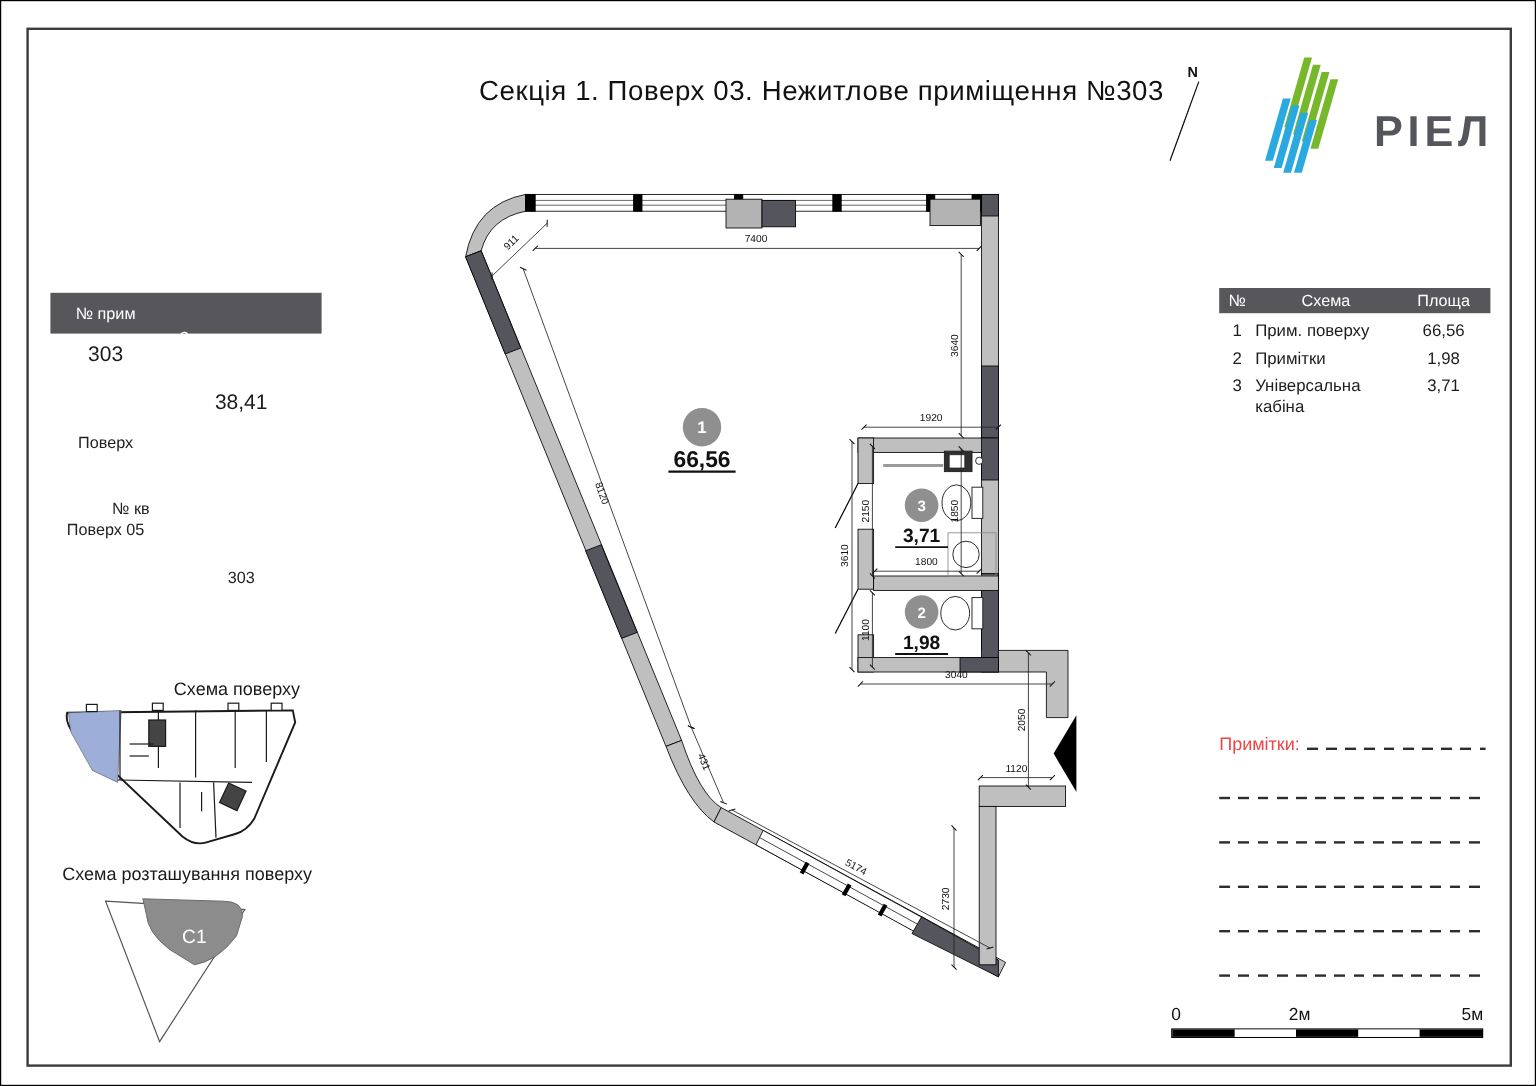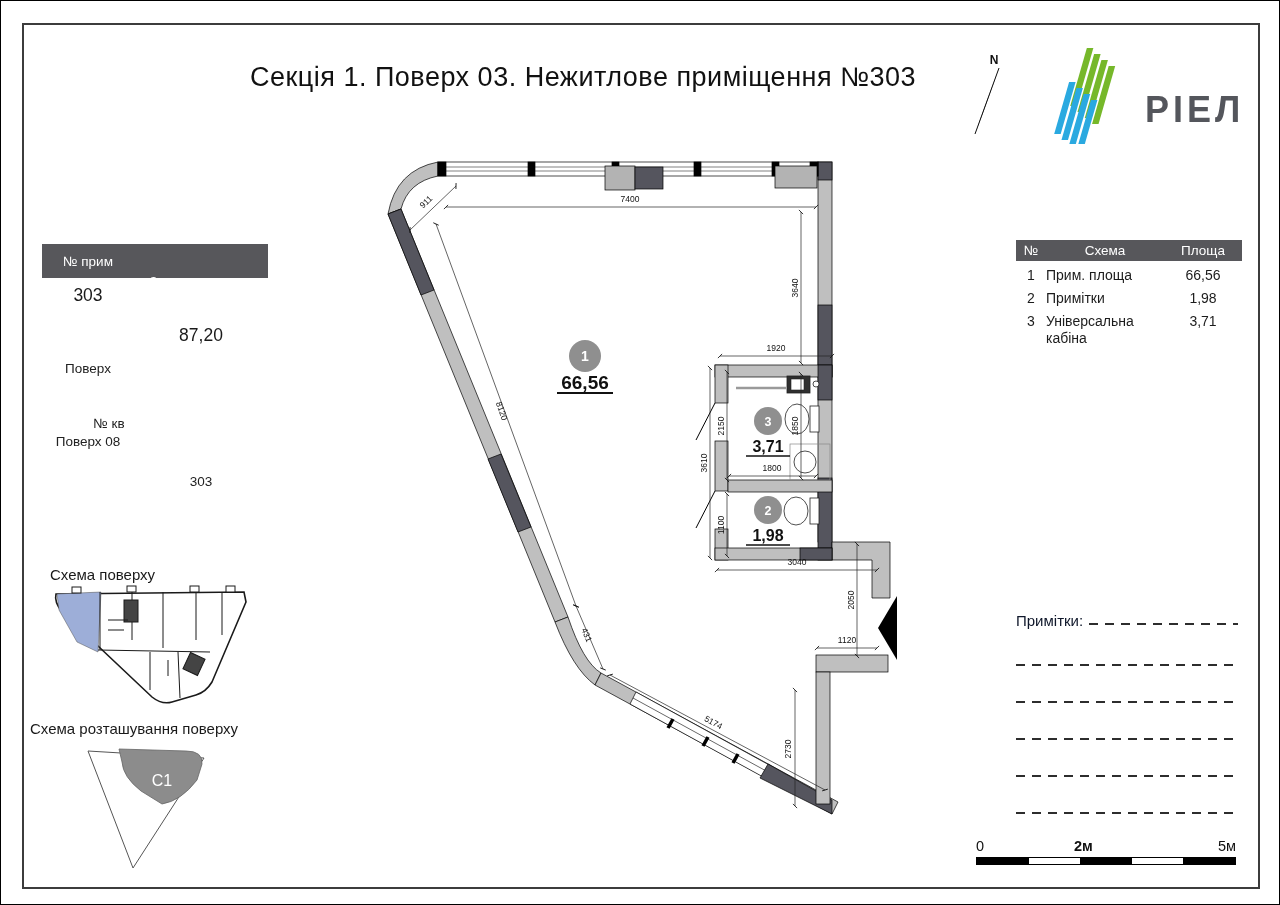--- a/index.html
+++ b/index.html
@@ -1,46 +1,46 @@
 <!DOCTYPE html>
 <html><head>
 <meta charset="utf-8">
 <style>
   html,body{margin:0;padding:0;}
   body{width:1280px;height:905px;position:relative;background:#fff;font-family:"Liberation Sans",sans-serif;overflow:hidden;}
   .canvas{position:absolute;inset:0;border:1px solid #000;}
   .frame{position:absolute;left:22px;top:23px;width:1234px;height:862px;border:2px solid #3c3c3c;}
-  .title{position:absolute;left:250px;top:62px;width:720px;text-align:left;font-size:27px;color:#111;letter-spacing:.5px;}
+  .title{position:absolute;left:250px;top:62px;width:720px;text-align:right;font-size:23px;color:#111;letter-spacing:.5px;}
   
   .ltable{position:absolute;left:42px;top:244px;width:226px;font-size:13.5px;color:#222;}
   .ltable .hdr{display:flex;background:#57575b;color:#fff;height:34px;align-items:center;}
   .ltable .hdr div{text-align:center;}
   .ltable .c1{width:92px;} .ltable .c2{width:134px;margin-top:40px;}
   .ltable .vals{display:flex;margin-top:7px;font-size:17.5px;color:#1a1a1a;}
   .ltable .vals div{text-align:center;}
   .ltable .sub{display:flex;margin-top:15px;flex-direction:column;} .ltable .sub2{display:flex;margin-top:3px;}
   .ltable .sub div,.ltable .sub2 div{text-align:center;}
   
   .rtable{position:absolute;left:1016px;top:240px;width:226px;font-size:14px;color:#1c1c1c;}
   .rtable .hdr{display:grid;grid-template-columns:30px 118px 78px;background:#57575b;color:#fff;height:21px;align-items:center;font-size:13.5px;}
   .rtable .hdr div{text-align:center;}
   .rtable .row{display:grid;grid-template-columns:30px 118px 78px;margin-top:6px;line-height:17px;}
   .rtable .row .n{text-align:center;} .rtable .row .a{text-align:center;}
   
-  .schemetitle{position:absolute;font-size:15px;color:#1a1a1a;text-align:left;}
+  .schemetitle{position:absolute;font-size:15px;color:#1a1a1a;text-align:right;}
   
   .notes{position:absolute;left:1016px;top:612px;width:222px;}
   .notes .first{display:flex;align-items:flex-end;gap:6px;}
-  .notes .lbl{font-size:15px;color:#0f172a;white-space:nowrap;}
+  .notes .lbl{font-size:15px;color:#ef4444;white-space:nowrap;}
   .dash{height:2px;flex:1;margin-bottom:4px;background:repeating-linear-gradient(90deg,#2d2d2d 0 9px,transparent 9px 16px);}
   .dashrow{height:2px;margin-top:35px;background:repeating-linear-gradient(90deg,#2d2d2d 0 9px,transparent 9px 16px);}
   
   .scale{position:absolute;left:976px;top:838px;width:260px;}
   .scale .labels{display:flex;font-size:14.5px;color:#111;position:relative;height:17px;}
-  .scale .l0{position:absolute;left:0;} .scale .l2{position:absolute;left:98px;font-weight:bold;} .scale .l5{position:absolute;right:0;margin-left:16px;}
+  .scale .l0{position:absolute;left:0;} .scale .l2{position:absolute;left:98px;} .scale .l5{position:absolute;right:0;margin-left:16px;}
   .scale .bar{height:6px;border:1px solid #000;display:flex;margin-top:2px;}
   .scale .bar div{flex:1;} .sb{background:#000;} .sw{background:#fff;}
   svg text{font-family:"Liberation Sans",sans-serif;}
 </style>
 </head>
 <body>
 
 <div class="canvas"></div>
 <div class="frame"></div>
 
@@ -68,41 +68,41 @@
   <text x="95" y="78" font-size="36" font-weight="bold" fill="#54565c" letter-spacing="4">РІЕЛ</text>
 </svg>
 
 <div class="ltable">
   <div class="hdr">
     <div class="c1">№ прим</div>
     <div class="c2">Загальна площа</div>
   </div>
   <div class="vals">
     <div class="c1">303</div>
-    <div class="c2">87,20</div>
+    <div class="c2">38,41</div>
   </div>
   <div class="sub">
     <div class="c1">Поверх</div>
     <div class="c2">№ кв</div>
   </div>
   <div class="sub2">
-    <div class="c1">Поверх 08</div>
+    <div class="c1">Поверх 05</div>
     <div class="c2">303</div>
   </div>
 </div>
 
 <div class="rtable">
   <div class="hdr">
     <div>№</div>
     <div>Схема</div>
     <div>Площа</div>
   </div>
   <div class="row">
     <div class="n">1</div>
-    <div>Прим. площа</div>
+    <div>Прим. поверху</div>
     <div class="a">66,56</div>
   </div>
   <div class="row">
     <div class="n">2</div>
     <div>Примітки</div>
     <div class="a">1,98</div>
   </div>
   <div class="row">
     <div class="n">3</div>
     <div>Універсальна кабіна</div>

